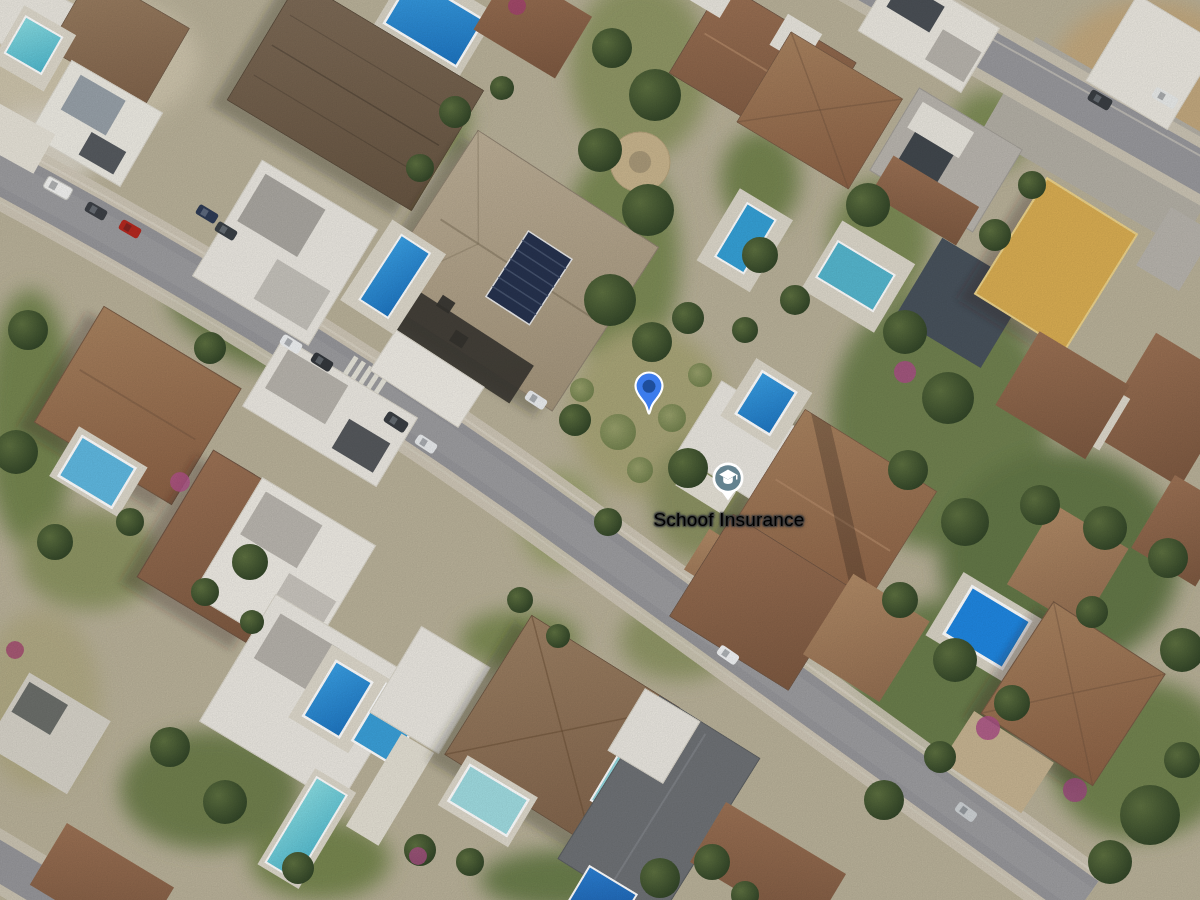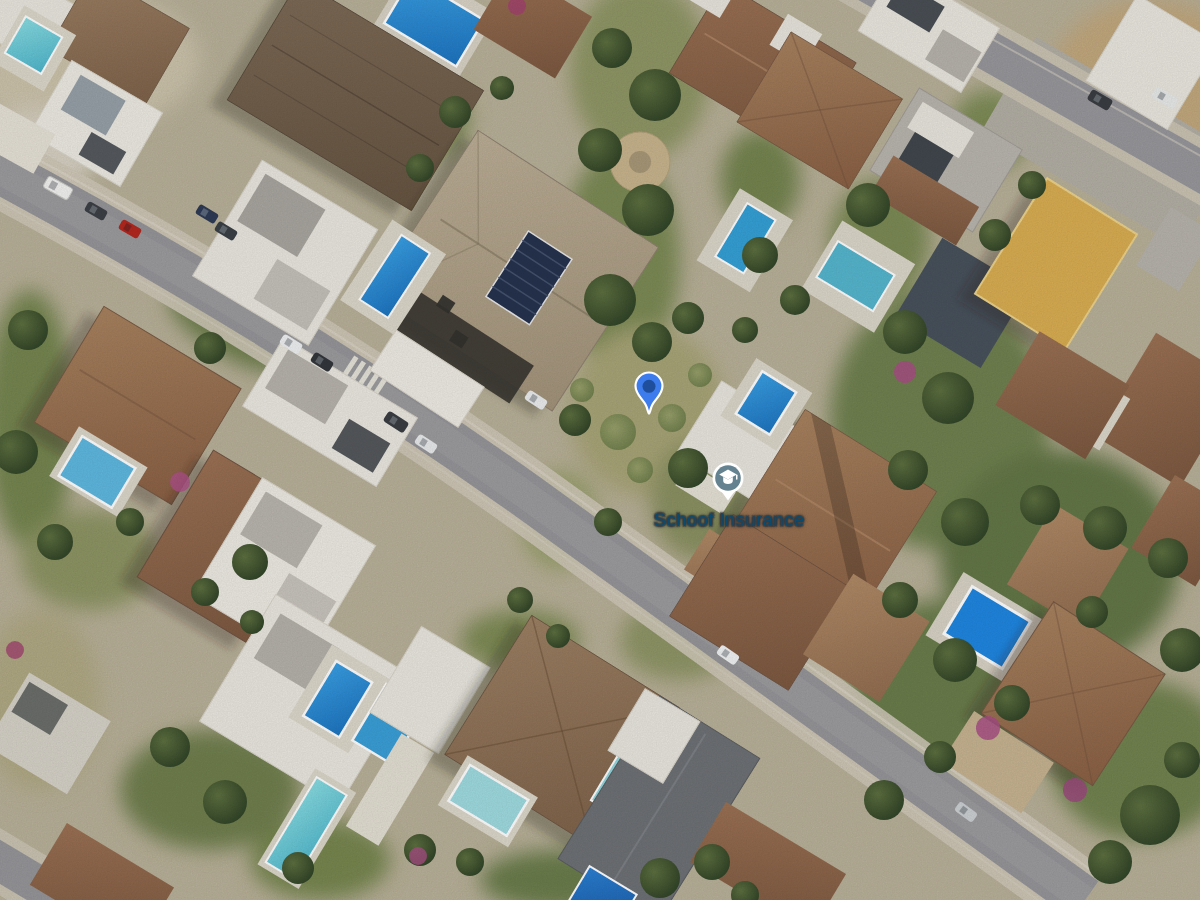--- a/index.html
+++ b/index.html
@@ -6,21 +6,21 @@
   .stage{
     position:relative;width:1200px;height:900px;overflow:hidden;
     background:#b9b199;cursor:grab;
     font-family:"Liberation Sans", sans-serif;
   }
   .scene{position:absolute;left:0;top:0;display:block;}
   .map-marker{position:absolute;left:632px;top:369px;width:34px;height:48px;}
   .poi{position:absolute;left:711px;top:462px;width:34px;height:40px;}
   .poi-label{
     position:absolute;left:729px;top:520px;transform:translate(-50%,-50%);
-    font-size:19px;font-weight:500;letter-spacing:.2px;color:#0c4a6e;white-space:nowrap;
+    font-size:19px;font-weight:500;letter-spacing:.2px;color:#000000;white-space:nowrap;
     text-shadow:-1px -1px 1.5px rgba(55,58,61,.92), 1px -1px 1.5px rgba(55,58,61,.92),
                 -1px 1px 1.5px rgba(55,58,61,.92), 1px 1px 1.5px rgba(55,58,61,.92),
                 0 0 4px rgba(40,43,46,.75);
   }
 </style>
 </head>
 <body>
 
 <div class="stage">
 

